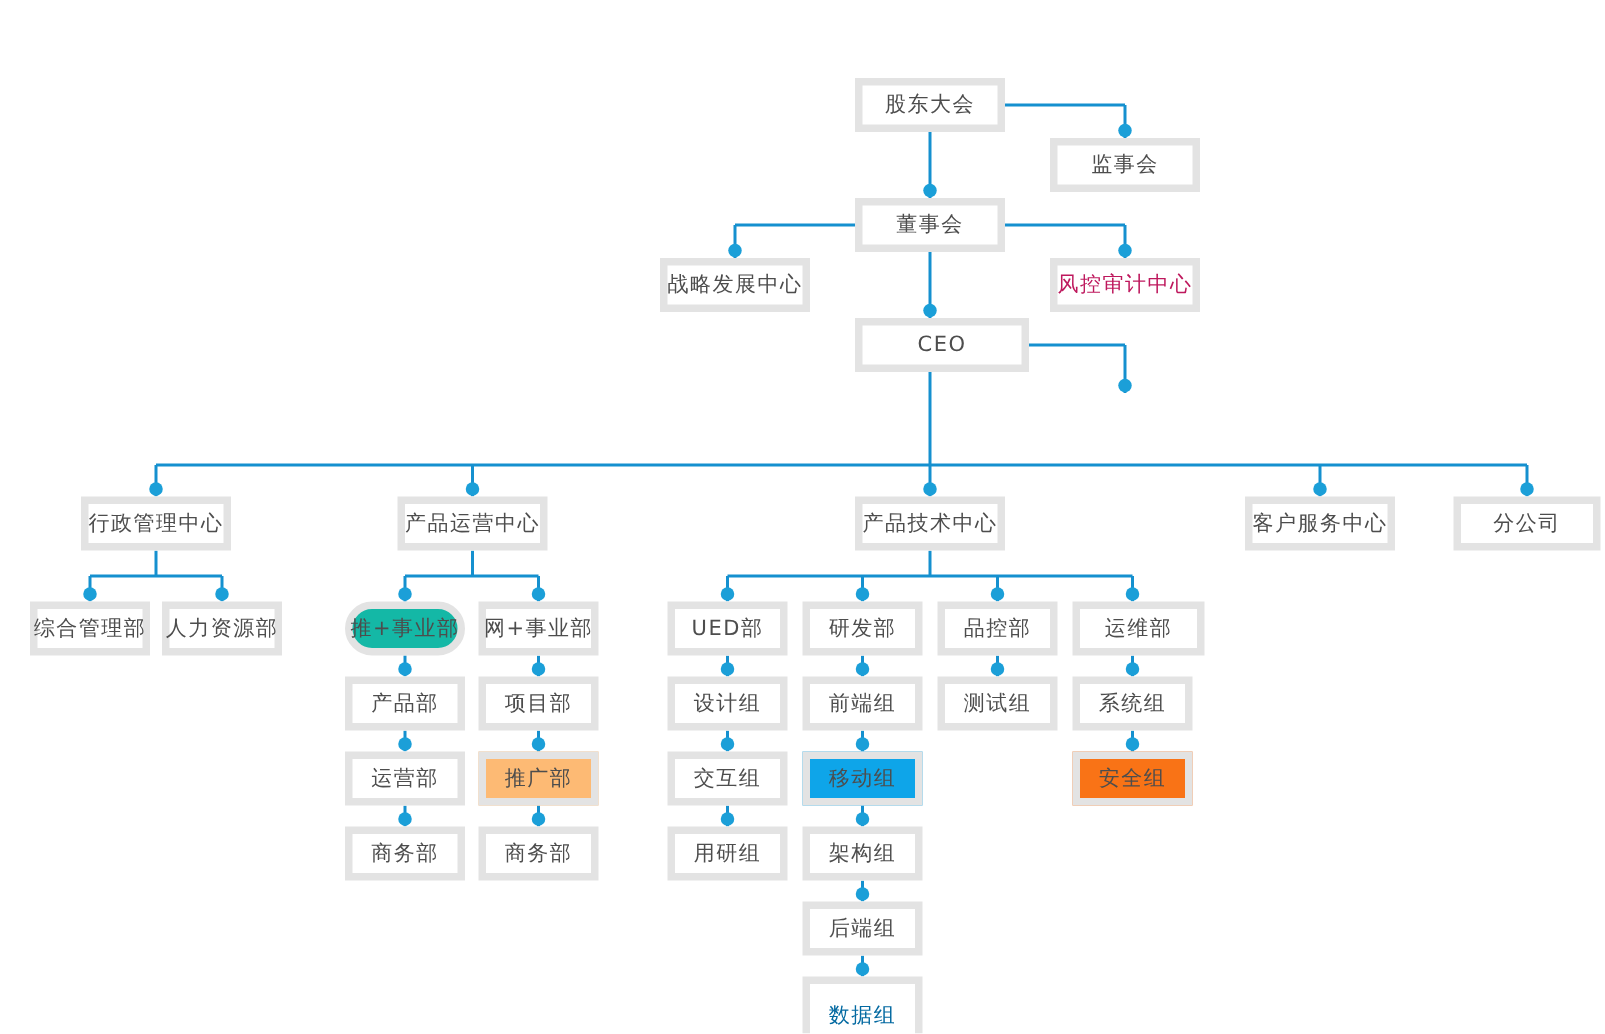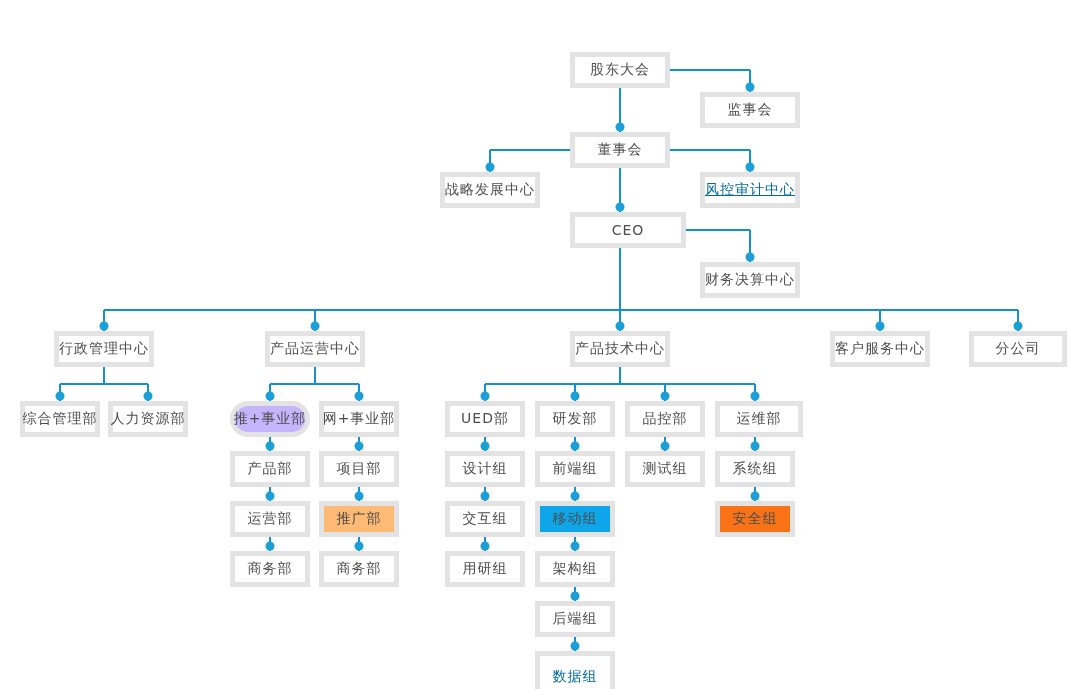--- a/index.html
+++ b/index.html
@@ -122,31 +122,30 @@
       <line x1="755" y1="437" x2="755" y2="451" stroke="#1590cf" stroke-width="2"></line>
       <circle cx="755" cy="446" r="4.5" fill="#1b9fd8"></circle>
       <line x1="755" y1="487" x2="755" y2="501" stroke="#1590cf" stroke-width="2"></line>
       <circle cx="755" cy="496" r="4.5" fill="#1b9fd8"></circle>
     </svg>
 
 <div class="node" style="left: 570px; top: 52px; width: 100px; height: 36px; border-color: rgb(227, 227, 227); background: rgb(255, 255, 255); color: rgb(77, 77, 77);">股东大会</div>
     <div class="node" style="left: 700px; top: 92px; width: 100px; height: 36px; border-color: rgb(227, 227, 227); background: rgb(255, 255, 255); color: rgb(77, 77, 77);">监事会</div>
     <div class="node" style="left: 440px; top: 172px; width: 100px; height: 36px; border-color: rgb(227, 227, 227); background: rgb(255, 255, 255); color: rgb(77, 77, 77);">战略发展中心</div>
     <div class="node" style="left: 570px; top: 132px; width: 100px; height: 36px; border-color: rgb(227, 227, 227); background: rgb(255, 255, 255); color: rgb(77, 77, 77);">董事会</div>
-    <div class="node" style="left: 700px; top: 172px; width: 100px; height: 36px; border-color: rgb(227, 227, 227); background: rgb(255, 255, 255); color: #0369a1; text-decoration: underline;">风控审计中心</div>
+    <div class="node" style="left: 700px; top: 172px; width: 100px; height: 36px; border-color: rgb(227, 227, 227); background: rgb(255, 255, 255); color: #be185d;">风控审计中心</div>
     <div class="node" style="left: 570px; top: 212px; width: 116px; height: 36px; border-color: rgb(227, 227, 227); background: rgb(255, 255, 255); color: rgb(77, 77, 77);">CEO</div>
-    <div class="node" style="left: 700px; top: 262px; width: 100px; height: 36px; border-color: rgb(227, 227, 227); background: rgb(255, 255, 255); color: rgb(77, 77, 77);">财务决算中心</div>
     <div class="node" style="left: 54px; top: 331px; width: 100px; height: 36px; border-color: rgb(227, 227, 227); background: rgb(255, 255, 255); color: rgb(77, 77, 77);">行政管理中心</div>
     <div class="node" style="left: 265px; top: 331px; width: 100px; height: 36px; border-color: rgb(227, 227, 227); background: rgb(255, 255, 255); color: rgb(77, 77, 77);">产品运营中心</div>
     <div class="node" style="left: 570px; top: 331px; width: 100px; height: 36px; border-color: rgb(227, 227, 227); background: rgb(255, 255, 255); color: rgb(77, 77, 77);">产品技术中心</div>
     <div class="node" style="left: 830px; top: 331px; width: 100px; height: 36px; border-color: rgb(227, 227, 227); background: rgb(255, 255, 255); color: rgb(77, 77, 77);">客户服务中心</div>
     <div class="node" style="left: 969px; top: 331px; width: 98px; height: 36px; border-color: rgb(227, 227, 227); background: rgb(255, 255, 255); color: rgb(77, 77, 77);">分公司</div>
     <div class="node" style="left: 20px; top: 401px; width: 80px; height: 36px; border-color: rgb(227, 227, 227); background: rgb(255, 255, 255); color: rgb(77, 77, 77);">综合管理部</div>
     <div class="node" style="left: 108px; top: 401px; width: 80px; height: 36px; border-color: rgb(227, 227, 227); background: rgb(255, 255, 255); color: rgb(77, 77, 77);">人力资源部</div>
-    <div class="node" style="left: 230px; top: 401px; width: 80px; height: 36px; border-color: rgb(227, 227, 227); background: #c4b5fd; color: rgb(77, 77, 77); border-radius: 18px;">推+事业部</div>
+    <div class="node" style="left: 230px; top: 401px; width: 80px; height: 36px; border-color: rgb(227, 227, 227); background: #14b8a6; color: rgb(77, 77, 77); border-radius: 18px;">推+事业部</div>
     <div class="node" style="left: 319px; top: 401px; width: 80px; height: 36px; border-color: rgb(227, 227, 227); background: rgb(255, 255, 255); color: rgb(77, 77, 77);">网+事业部</div>
     <div class="node" style="left: 230px; top: 451px; width: 80px; height: 36px; border-color: rgb(227, 227, 227); background: rgb(255, 255, 255); color: rgb(77, 77, 77);">产品部</div>
     <div class="node" style="left: 230px; top: 501px; width: 80px; height: 36px; border-color: rgb(227, 227, 227); background: rgb(255, 255, 255); color: rgb(77, 77, 77);">运营部</div>
     <div class="node" style="left: 230px; top: 551px; width: 80px; height: 36px; border-color: rgb(227, 227, 227); background: rgb(255, 255, 255); color: rgb(77, 77, 77);">商务部</div>
     <div class="node" style="left: 319px; top: 451px; width: 80px; height: 36px; border-color: rgb(227, 227, 227); background: rgb(255, 255, 255); color: rgb(77, 77, 77);">项目部</div>
     <div class="node" style="left: 319px; top: 501px; width: 80px; height: 36px; border-color: rgb(227, 227, 227); background: #fdba74; color: rgb(77, 77, 77);">推广部</div>
     <div class="node" style="left: 319px; top: 551px; width: 80px; height: 36px; border-color: rgb(227, 227, 227); background: rgb(255, 255, 255); color: rgb(77, 77, 77);">商务部</div>
     <div class="node" style="left: 445px; top: 401px; width: 80px; height: 36px; border-color: rgb(227, 227, 227); background: rgb(255, 255, 255); color: rgb(77, 77, 77);">UED部</div>
     <div class="node" style="left: 445px; top: 451px; width: 80px; height: 36px; border-color: rgb(227, 227, 227); background: rgb(255, 255, 255); color: rgb(77, 77, 77);">设计组</div>
     <div class="node" style="left: 445px; top: 501px; width: 80px; height: 36px; border-color: rgb(227, 227, 227); background: rgb(255, 255, 255); color: rgb(77, 77, 77);">交互组</div>

